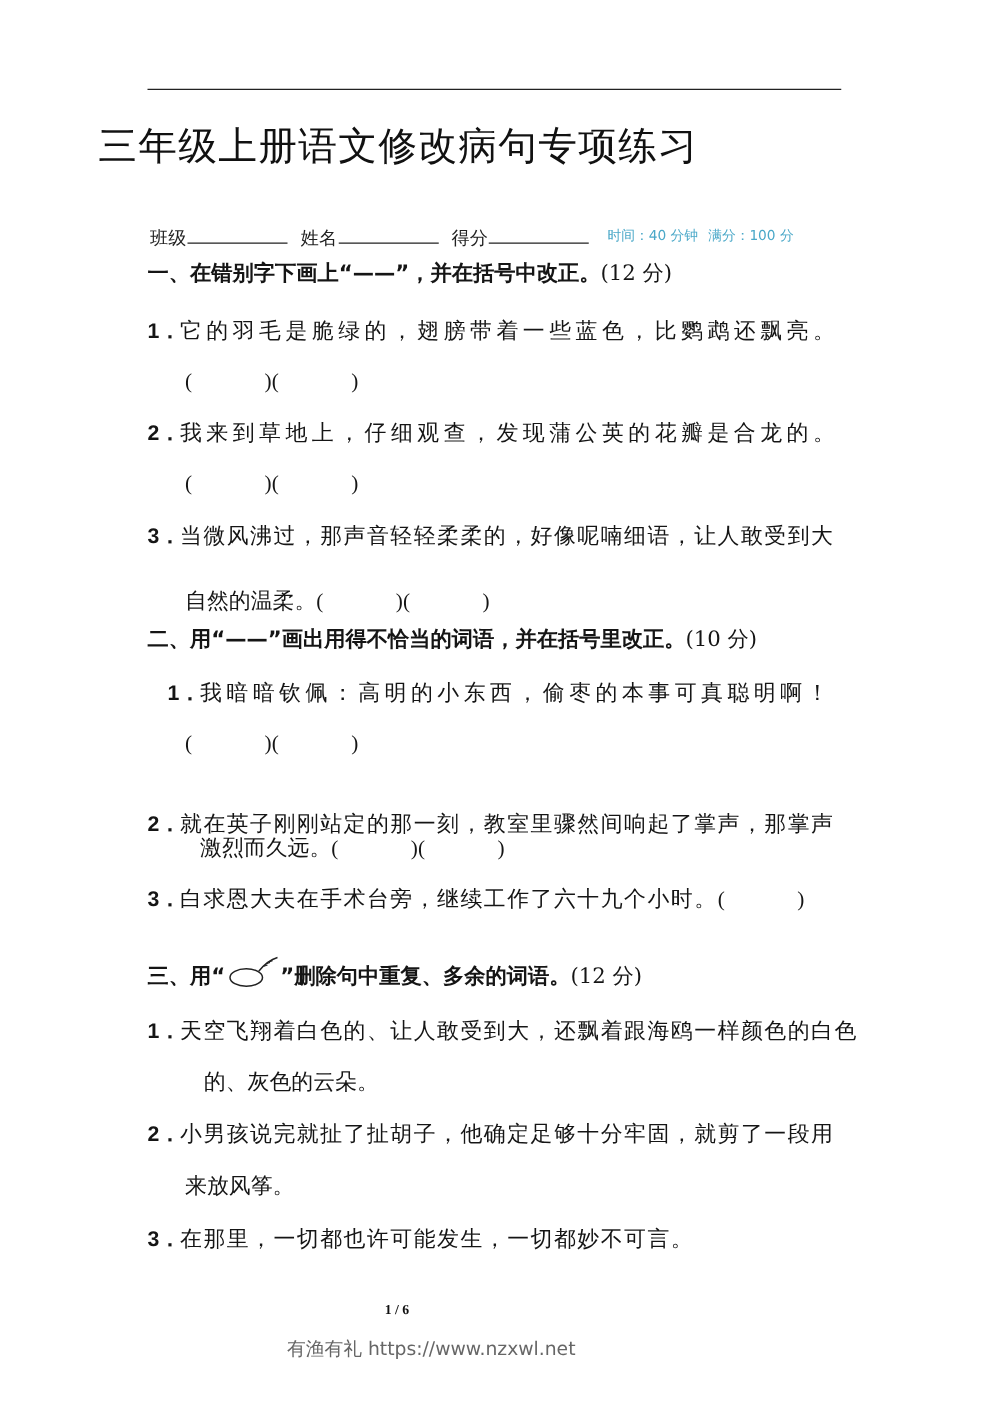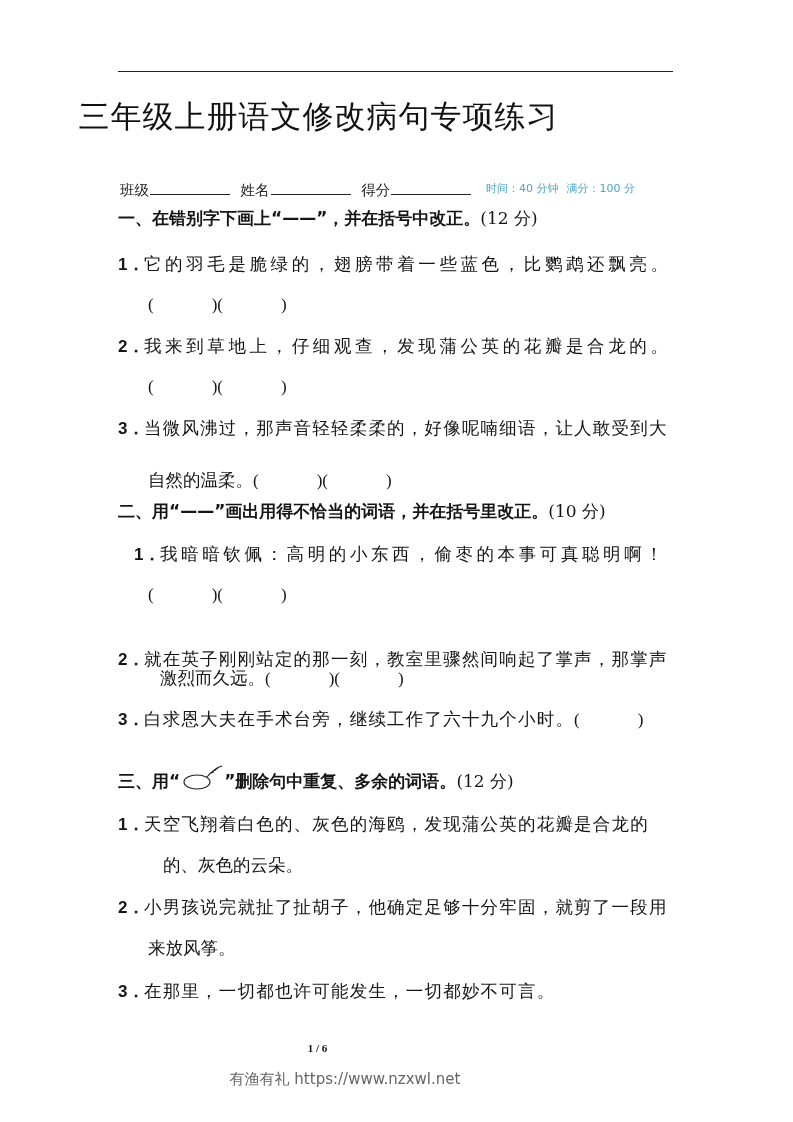--- a/index.html
+++ b/index.html
@@ -189,21 +189,21 @@
 
 <div class="line heading" style="top:768px;">
   <span>三、用“</span><span class="circle-icon"><svg width="44" height="28" viewBox="0 0 44 28">
         <ellipse cx="17" cy="18" rx="13" ry="7" fill="none" stroke="#222" stroke-width="1.2"></ellipse>
         <path d="M27 13 C31 8, 35 4, 42 2" fill="none" stroke="#222" stroke-width="1.2"></path>
         <path d="M31 9 l3 -1 M33 7 l3 -1 M35 5.5 l3 -1" stroke="#222" stroke-width="1"></path>
       </svg></span><span>”删除句中重复、多余的词语。</span><span class="pts">(12 分)</span>
 </div>
 
 <div class="line" style="top:812px;">
-  <span class="num">1．</span><span class="q-text tight">天空飞翔着白色的、灰色的海鸥，发现蒲公英的花瓣是合龙的</span>
+  <span class="num">1．</span><span class="q-text tight">天空飞翔着白色的、让人敢受到大，还飘着跟海鸥一样颜色的白色</span>
 </div>
 <div class="line indent" style="top:853px;margin-left:15px;">
   <span>的、灰色的云朵。</span>
 </div>
 
 <div class="line" style="top:895px;">
   <span class="num">2．</span><span class="q-text tight">小男孩说完就扯了扯胡子，他确定足够十分牢固，就剪了一段用</span>
 </div>
 <div class="line indent" style="top:936px;">
   <span>来放风筝。</span>

